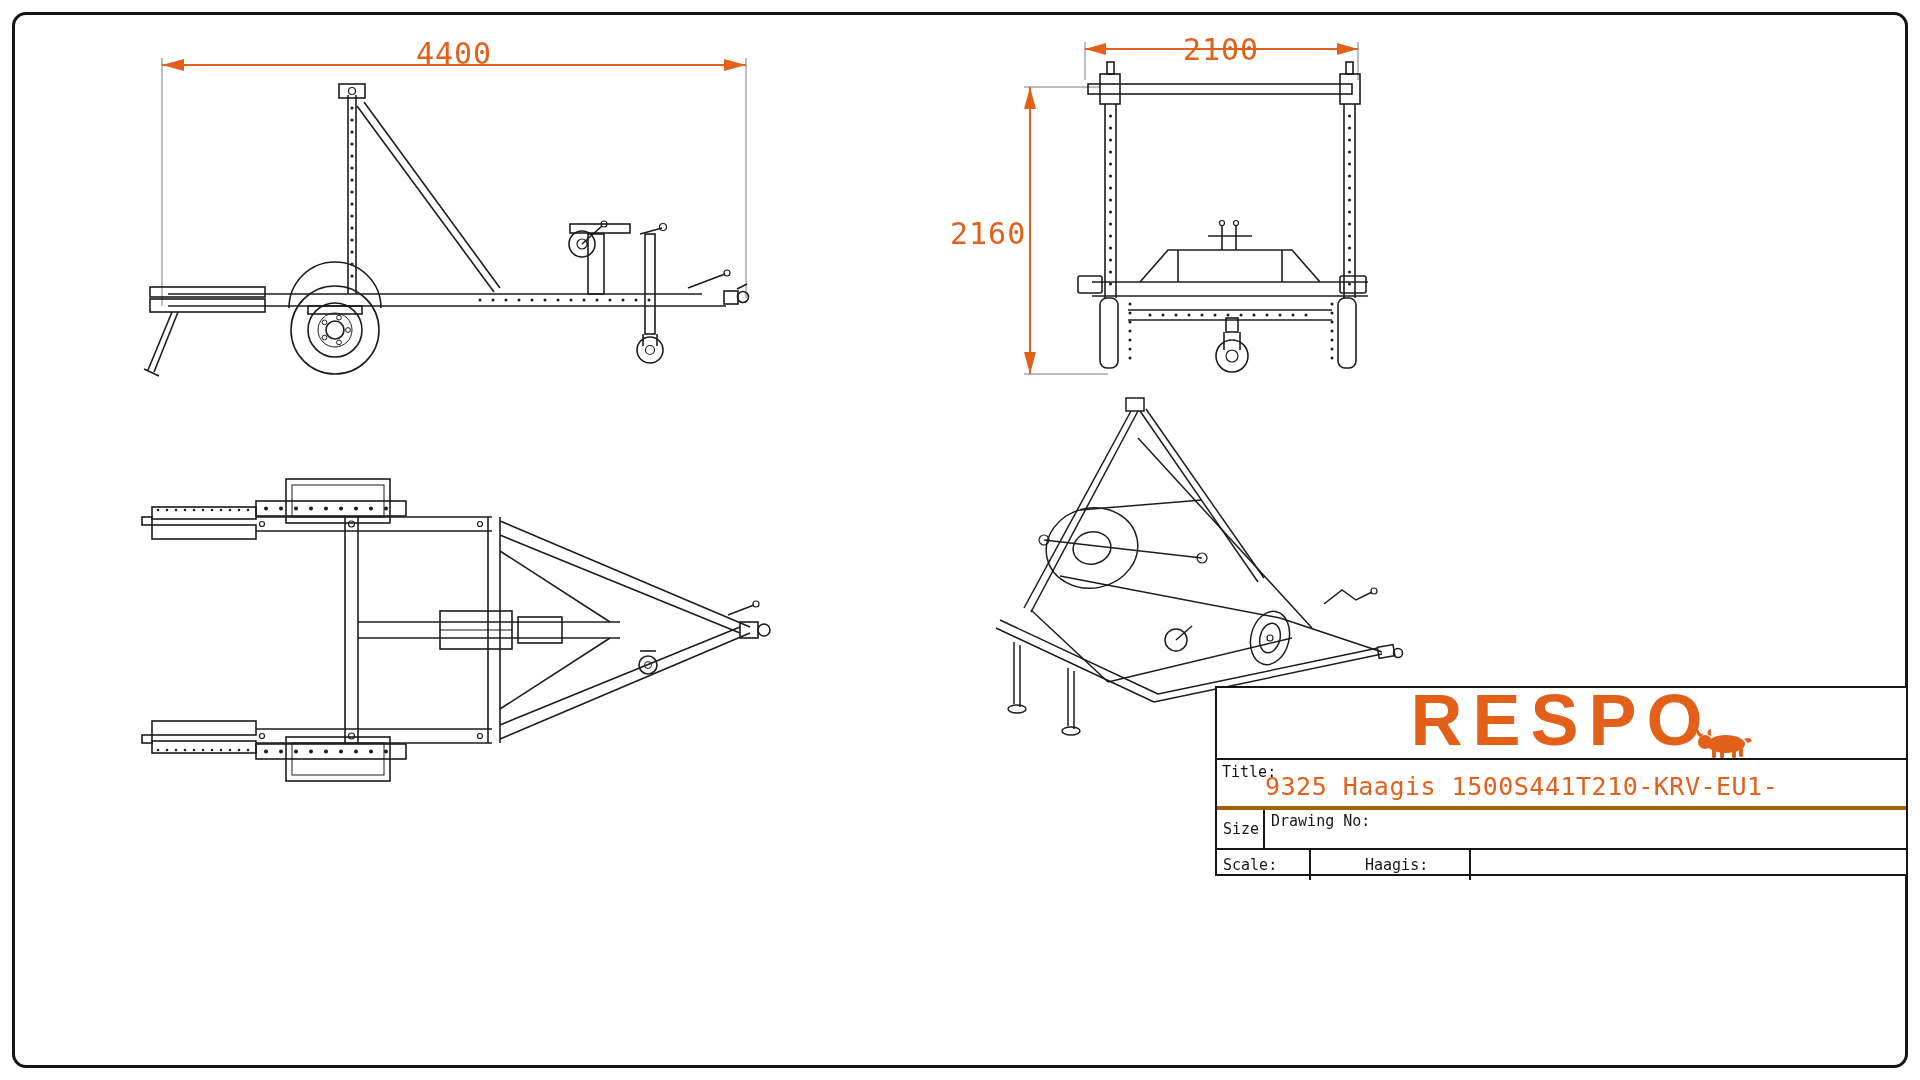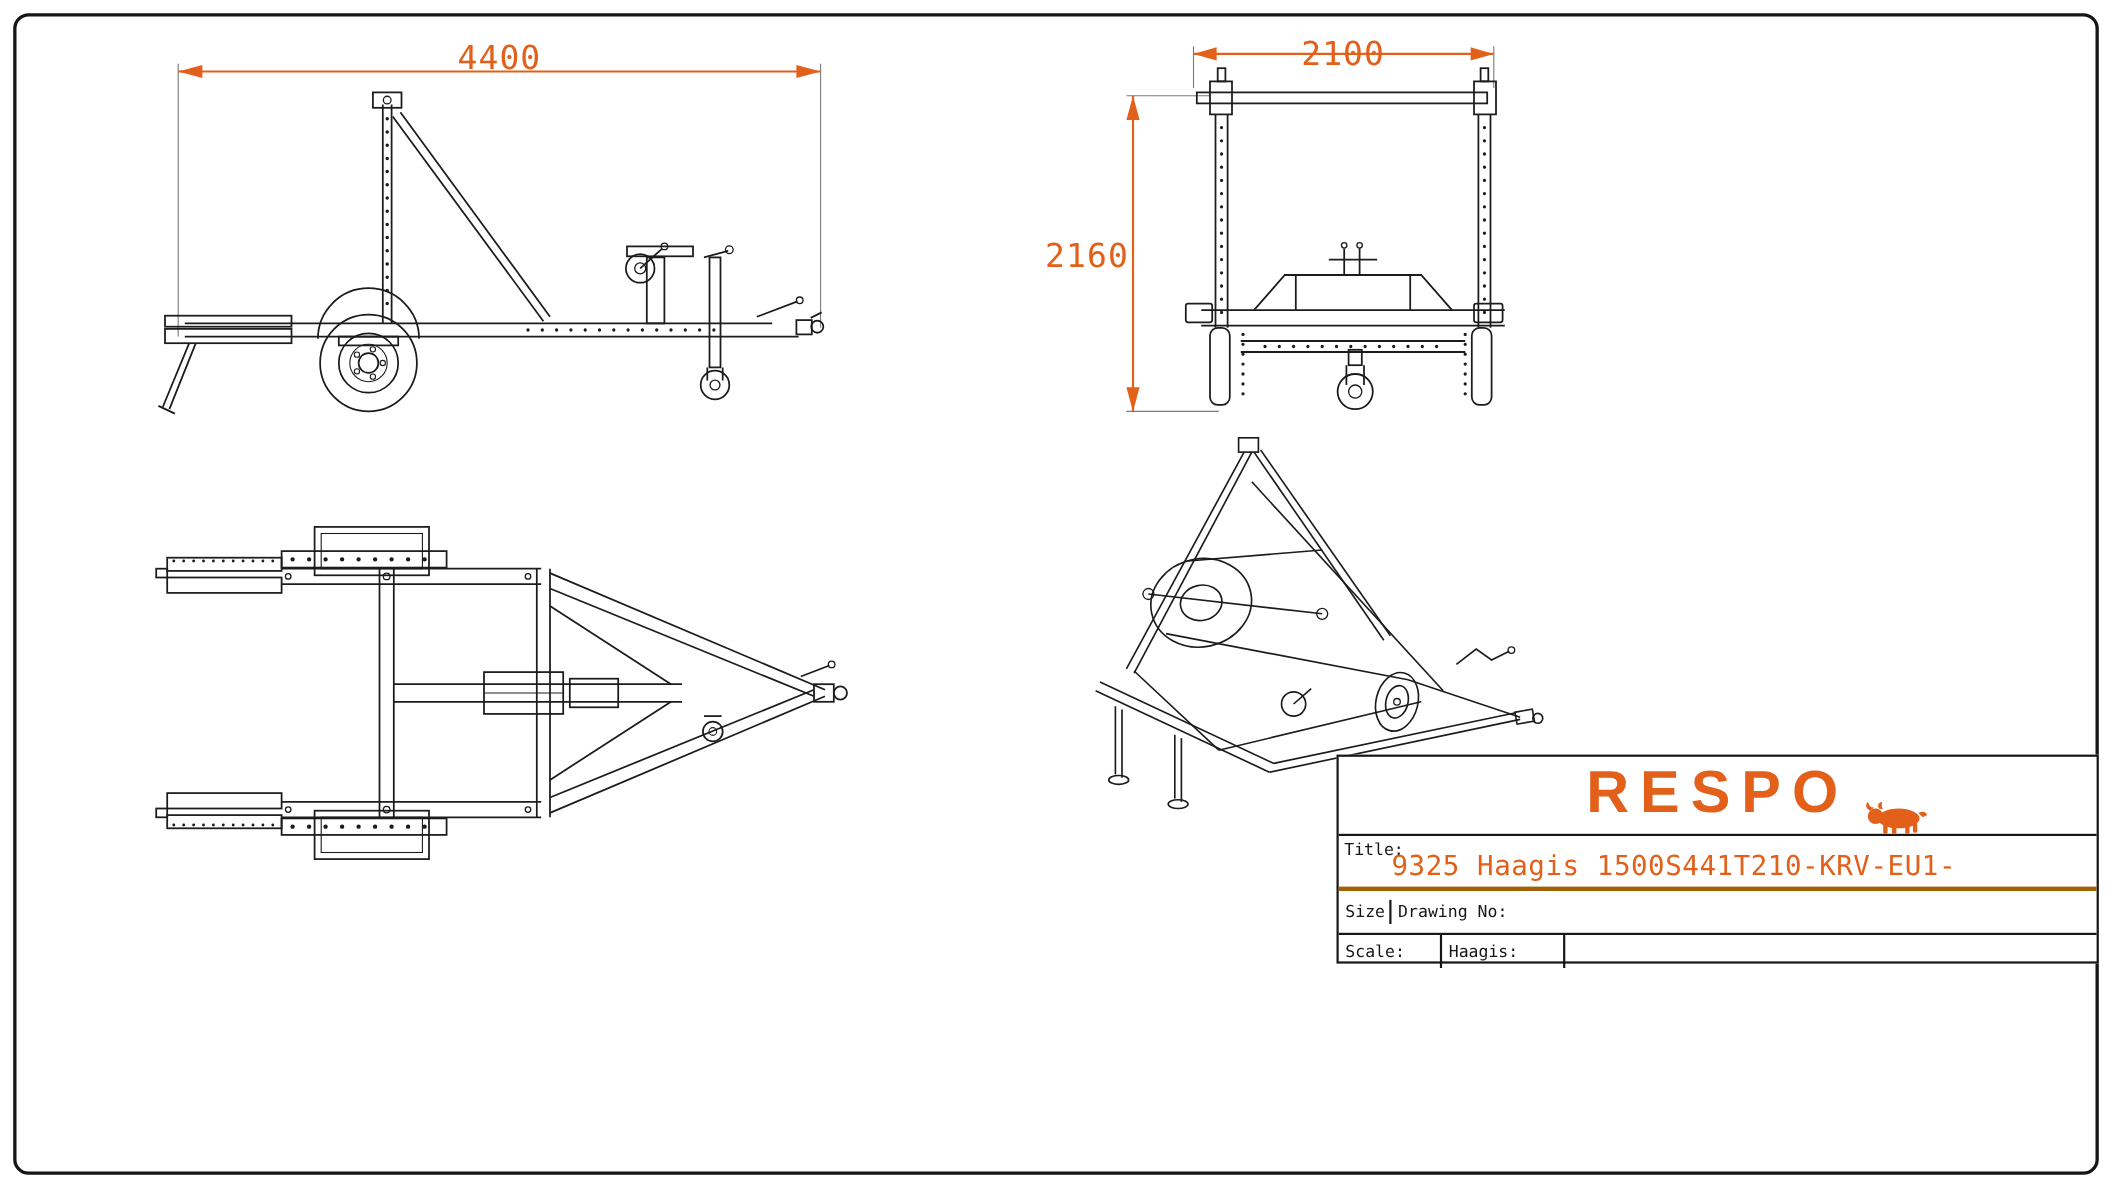--- a/index.html
+++ b/index.html
@@ -8,30 +8,30 @@
   .sheet{position:absolute;left:12px;top:12px;width:1896px;height:1056px;
          border:3px solid #161616;border-radius:14px;box-sizing:border-box;background:#fff;}
   .view{position:absolute;}
   svg{display:block;}
   .dim-label{position:absolute;color:#e2601a;font-size:30px;letter-spacing:1px;
              text-align:center;white-space:nowrap;}
   
   .title-block{position:absolute;left:1215px;top:686px;width:693px;height:190px;
                border:2px solid #161616;box-sizing:border-box;background:#fff;}
   .tb-logo{height:70px;position:relative;border-bottom:2px solid #161616;}
-  .tb-brand{font-family:"Liberation Sans",sans-serif;font-weight:800;font-size:54px;
+  .tb-brand{font-family:"Liberation Sans",sans-serif;font-weight:800;font-size:72px;
             color:#e2601a;text-align:center;letter-spacing:10px;line-height:64px;}
   .tb-bull{position:absolute;right:150px;bottom:-1px;}
   .tb-title-row{height:46px;border-bottom:4px solid #a16207;position:relative;}
   .tb-title-label{position:absolute;left:5px;top:3px;font-size:15px;color:#161616;}
   .tb-title-value{position:absolute;left:48px;bottom:5px;font-size:25px;color:#e2601a;
                   white-space:nowrap;letter-spacing:0.5px;}
   .tb-row{display:flex;border-bottom:2px solid #161616;box-sizing:border-box;}
-  .tb-row.last{border-bottom:none;height:30px;}
-  .tb-row.mid{height:40px;align-items:center;}
+  .tb-row.last{border-bottom:none;height:30px;gap:48px;}
+  .tb-row.mid{height:40px;}
   .tb-cell{border-right:2px solid #161616;padding:2px 6px;font-size:15px;color:#161616;
            box-sizing:border-box;display:flex;align-items:center;}
   .tb-cell.nb{border-right:none;flex:1;}
   .w-size{width:48px;}
   .w-scale{width:94px;}
   .w-weight{width:112px;}
 </style>
 </head>
 <body>
 

